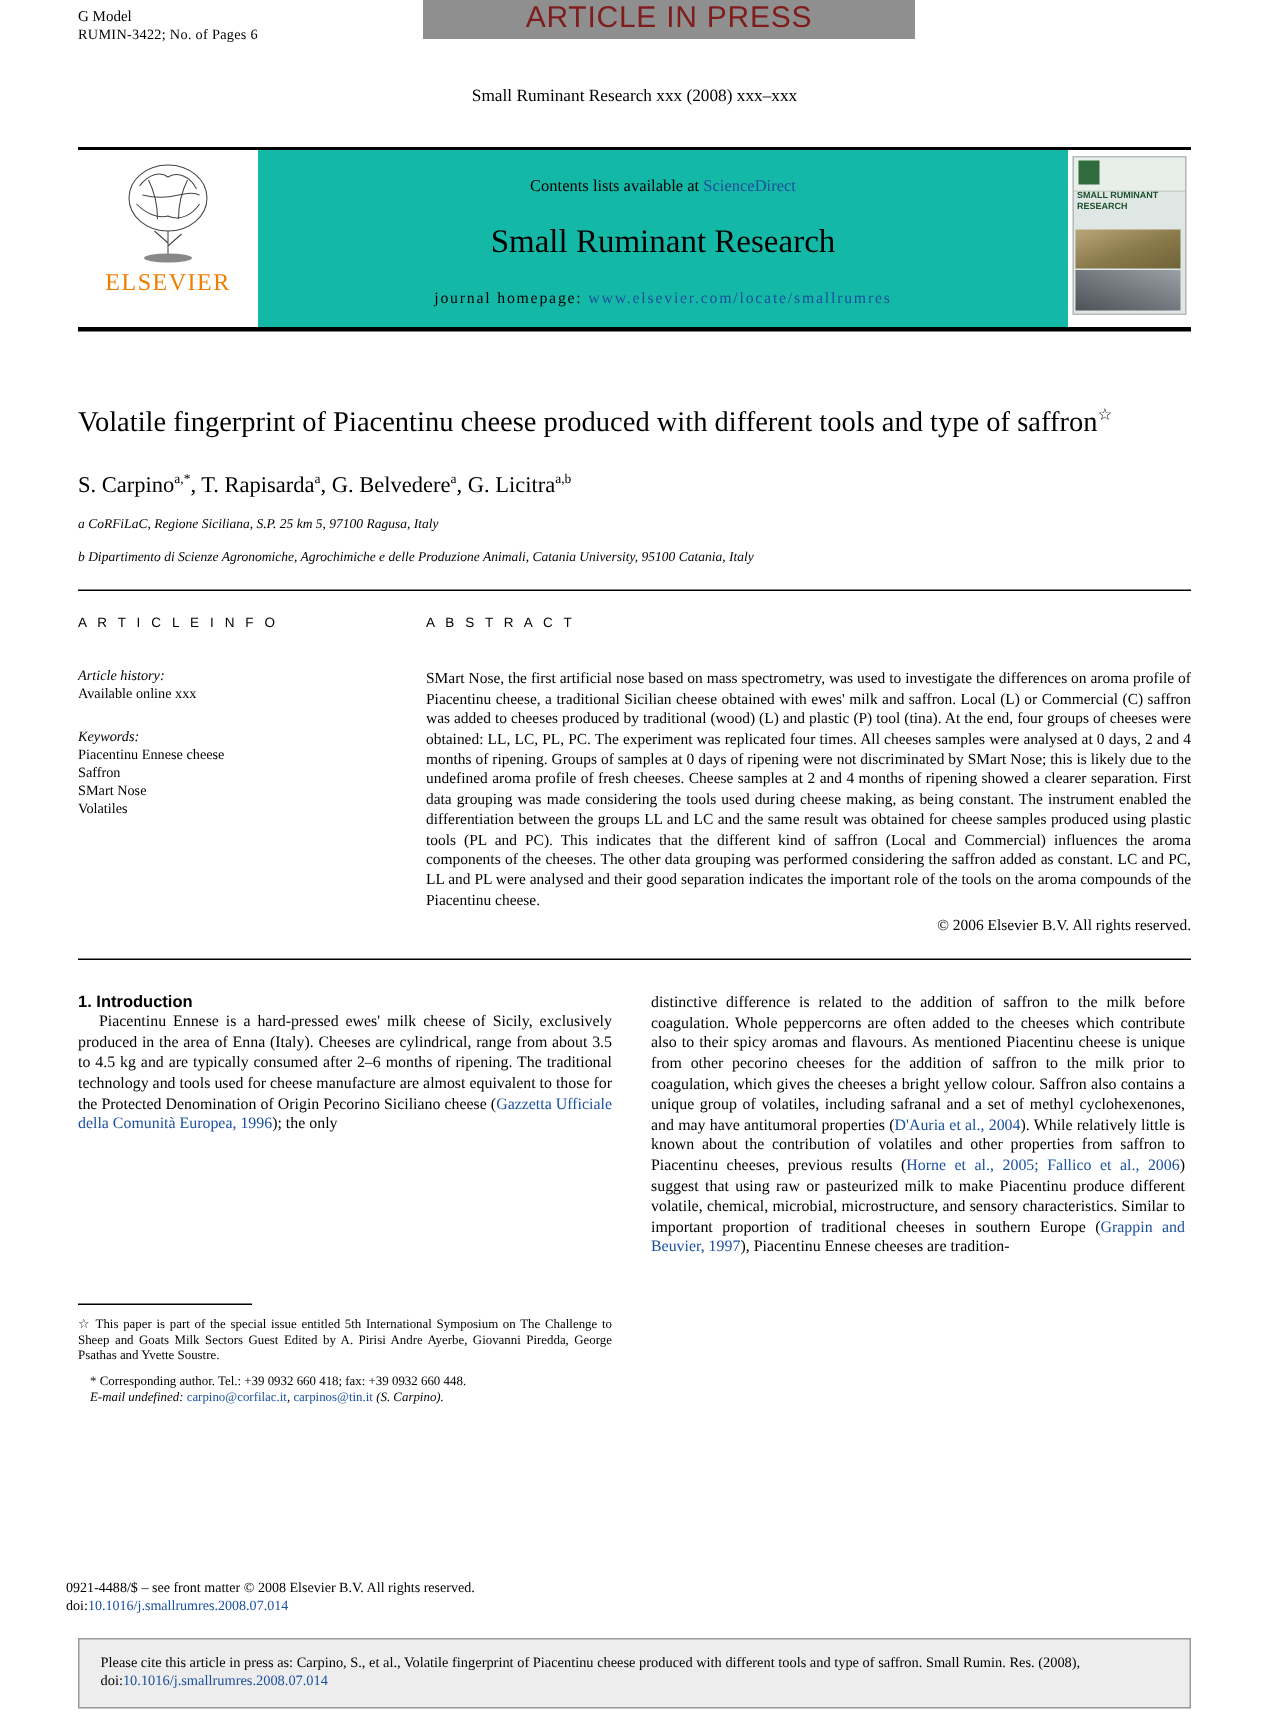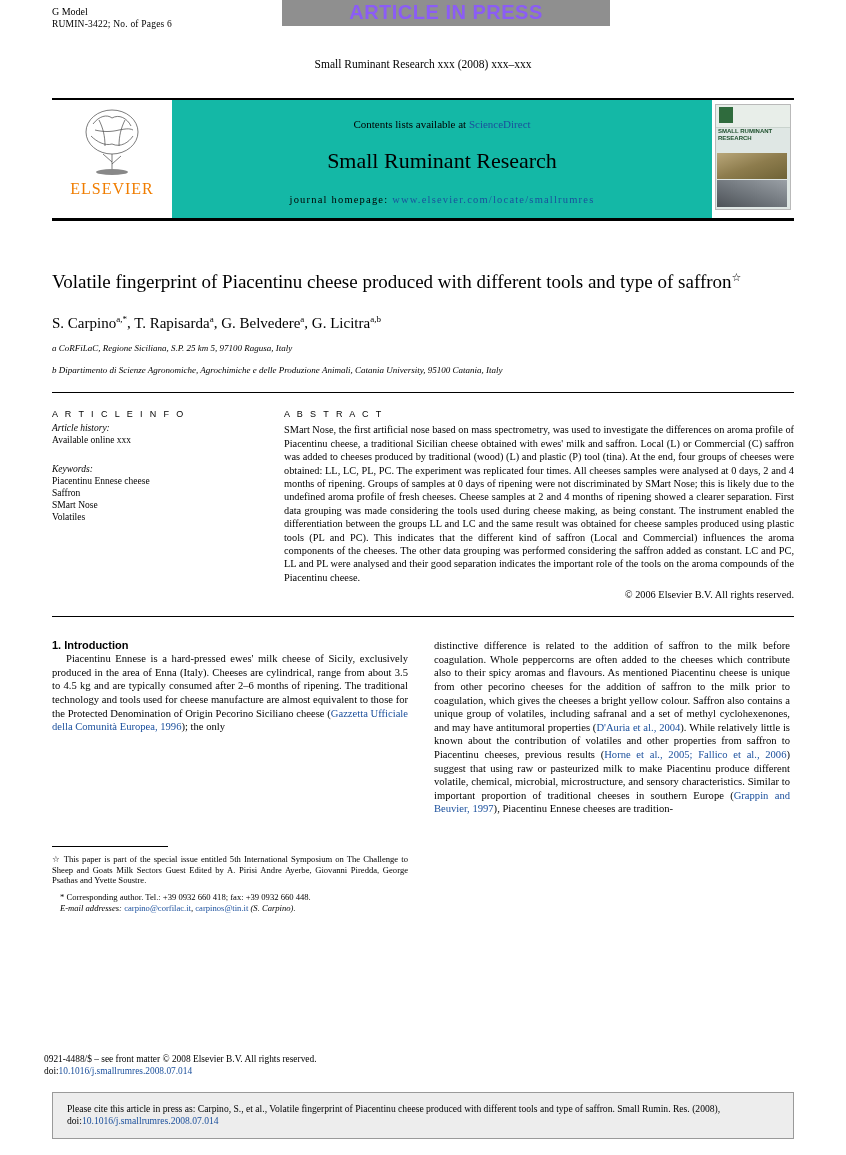--- a/index.html
+++ b/index.html
@@ -48,24 +48,24 @@
     height: 26px;
     background: #8f8f8f;
   }
   .aip-text {
     position: absolute;
     left: 236px;
     top: 1px;
     width: 316px;
     text-align: center;
     font-family: "Liberation Sans", sans-serif;
-    font-weight: bold;
+    font-weight: normal;
     font-size: 20px;
     letter-spacing: 0.5px;
-    color: #8b5cf6;
+    color: #7f1d1d;
   }
 
   .journal-line {
     text-align: center;
     font-size: 11.5px;
     margin-top: 14px;
     margin-bottom: 28px;
   }
 
   
@@ -214,21 +214,21 @@
     box-sizing: border-box;
   }
   .abs-col {
     flex: 1;
   }
   .sec-head {
     font-family: "Liberation Sans", sans-serif;
     font-size: 9px;
     letter-spacing: 2.4px;
     font-weight: normal;
-    margin-bottom: 4px;
+    margin-bottom: 26px;
   }
   .info-sub {
     font-size: 9.5px;
     font-style: italic;
     margin-bottom: 1px;
   }
   .info-txt {
     font-size: 9.5px;
     line-height: 12px;
   }
@@ -411,21 +411,21 @@
     <div class="col">
       <div class="sec-title">1.  Introduction</div>
       <div class="para">
         <span>Piacentinu Ennese is a hard-pressed ewes' milk cheese of Sicily, exclusively produced in the area of Enna (Italy). Cheeses are cylindrical, range from about 3.5 to 4.5 kg and are typically consumed after 2–6 months of ripening. The traditional technology and tools used for cheese manufacture are almost equivalent to those for the Protected Denomination of Origin Pecorino Siciliano cheese (</span><span class="ref-link">Gazzetta Ufficiale della Comunità Europea, 1996</span><span>); the only</span>
       </div>
 
       <div class="fn-rule"></div>
       <div class="footnote">☆ This paper is part of the special issue entitled 5th International Symposium on The Challenge to Sheep and Goats Milk Sectors Guest Edited by A. Pirisi Andre Ayerbe, Giovanni Piredda, George Psathas and Yvette Soustre.</div>
       <div class="footnote indent" style="margin-top:6px;">* Corresponding author. Tel.: +39 0932 660 418; fax: +39 0932 660 448.</div>
       <div class="fn-mail" style="text-indent:8px;">
-        <span>E-mail addresses: </span><span class="ref-link">carpino@corfilac.it</span>, <span class="ref-link">carpinos@tin.it</span><span> (S. Carpino).</span>
+        <span>E-mail undefined: </span><span class="ref-link">carpino@corfilac.it</span>, <span class="ref-link">carpinos@tin.it</span><span> (S. Carpino).</span>
       </div>
     </div>
 
     <div class="col">
       <div class="para noindent">
         <span>distinctive difference is related to the addition of saffron to the milk before coagulation. Whole peppercorns are often added to the cheeses which contribute also to their spicy aromas and flavours. As mentioned Piacentinu cheese is unique from other pecorino cheeses for the addition of saffron to the milk prior to coagulation, which gives the cheeses a bright yellow colour. Saffron also contains a unique group of volatiles, including safranal and a set of methyl cyclohexenones, and may have antitumoral properties (</span><span class="ref-link">D'Auria et al., 2004</span><span>). While relatively little is known about the contribution of volatiles and other properties from saffron to Piacentinu cheeses, previous results (</span><span class="ref-link">Horne et al., 2005; Fallico et al., 2006</span><span>) suggest that using raw or pasteurized milk to make Piacentinu produce different volatile, chemical, microbial, microstructure, and sensory characteristics. Similar to important proportion of traditional cheeses in southern Europe (</span><span class="ref-link">Grappin and Beuvier, 1997</span><span>), Piacentinu Ennese cheeses are tradition-</span>
       </div>
     </div>
   </div>
 

